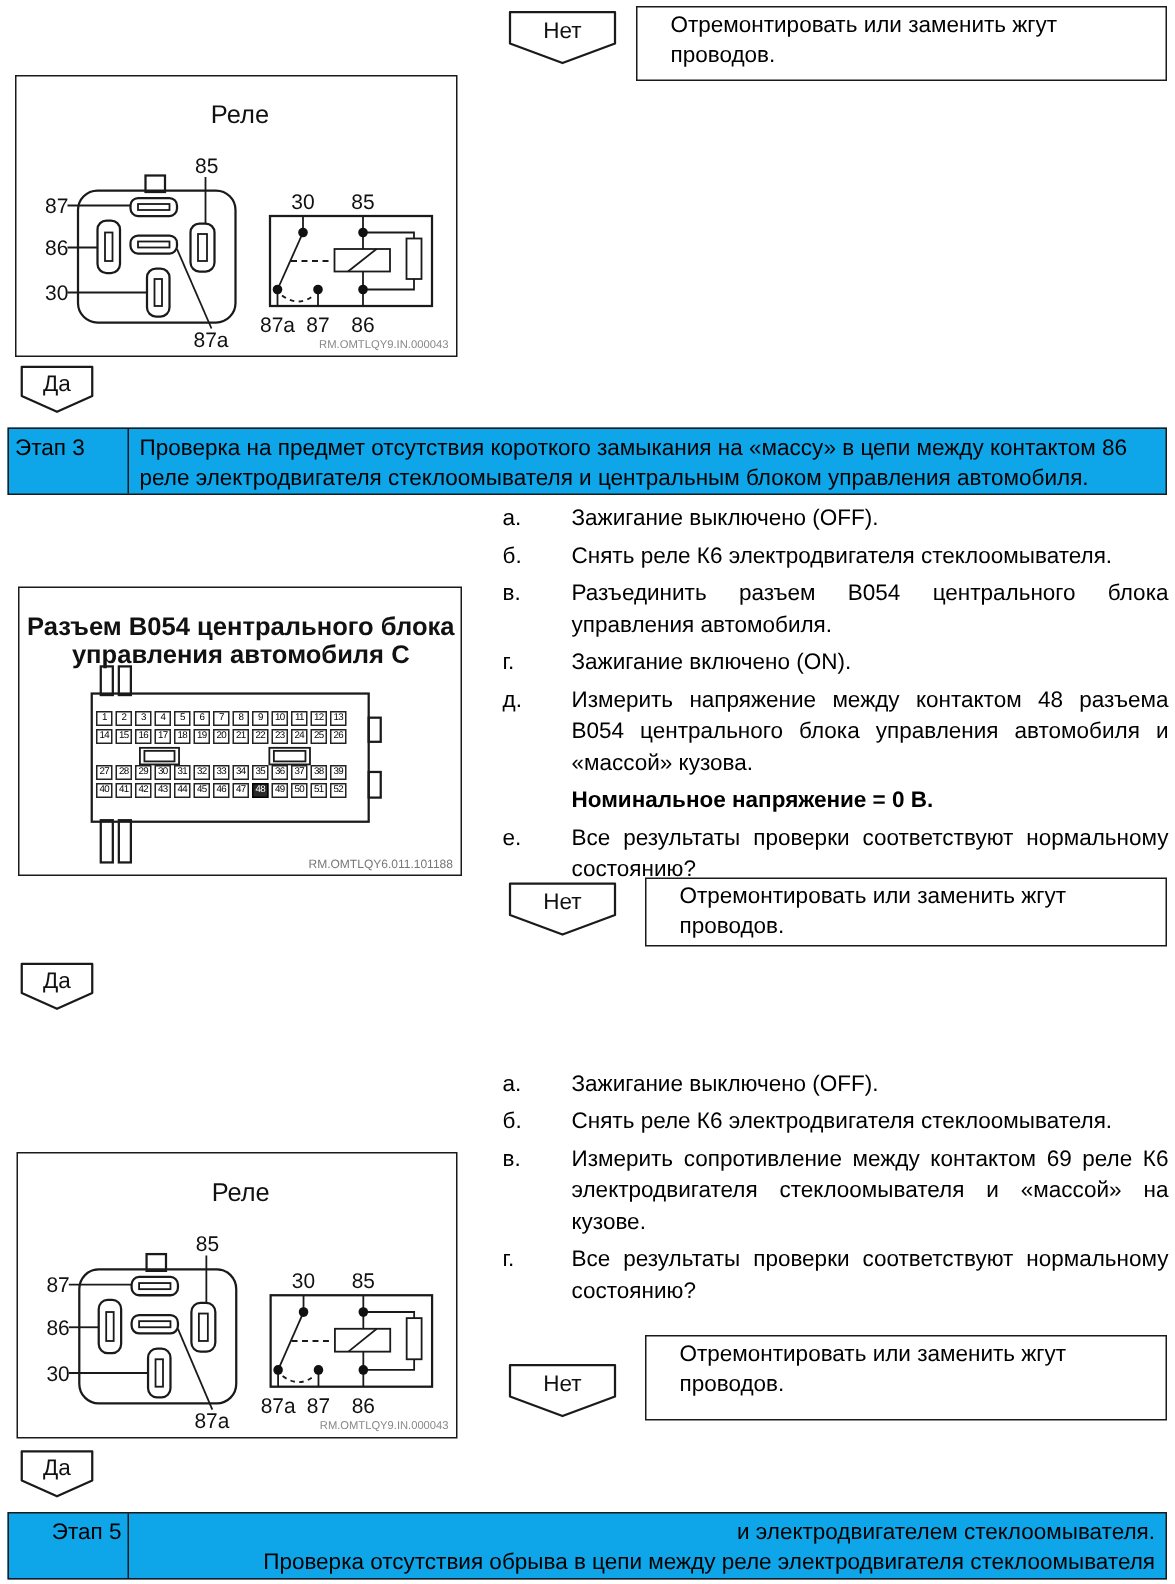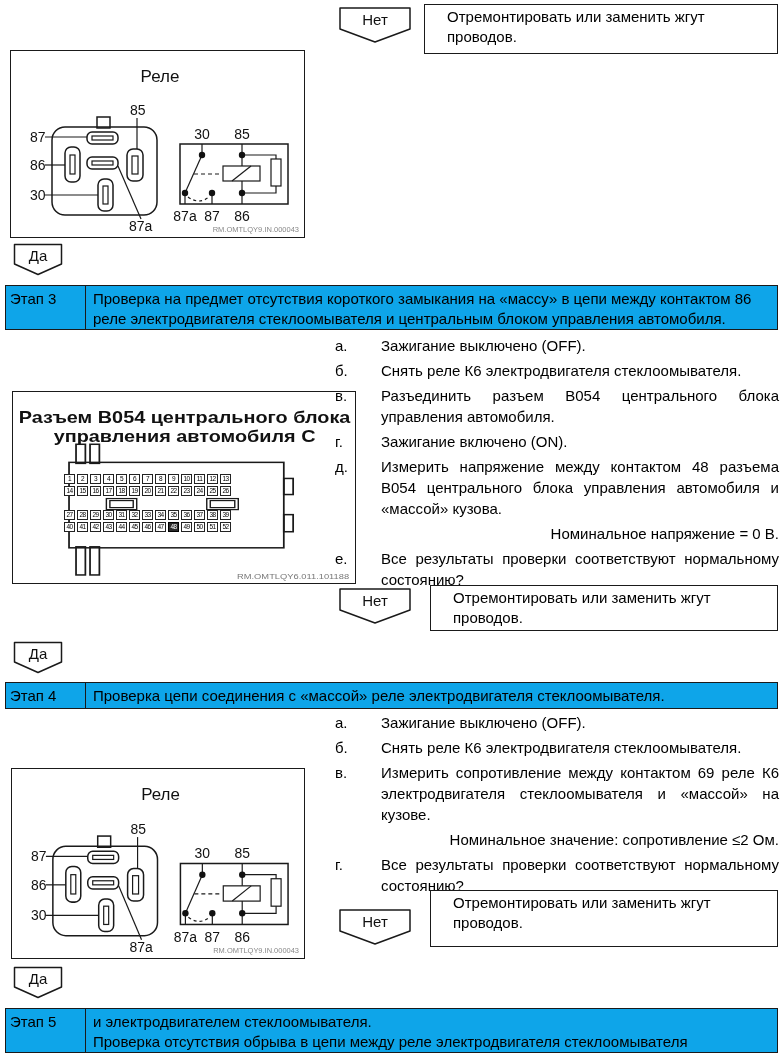--- a/index.html
+++ b/index.html
@@ -11,21 +11,21 @@
             font-size:15px;line-height:20px;padding:2px 22px;}
   .etap-table{display:flex;border:1.7px solid #1a1a1a;box-sizing:border-box;
               font-size:15px;line-height:20px;background:#0ea5e9;}
   .etap-label{flex:none;width:80px;border-right:1.7px solid #1a1a1a;
               padding:3px 4px;box-sizing:border-box;}
   .etap-desc{flex:1;padding:3px 7px;box-sizing:border-box;}
   .steps{font-size:15px;line-height:21px;}
   .step-item{display:flex;margin-bottom:4px;}
   .step-letter{flex:none;width:46px;}
   .step-text{flex:1;text-align:justify;}
-  .step-note{font-weight:normal;text-align:right;}
+  .step-note{font-weight:bold;text-align:left;}
   .pin-grid{position:absolute;left:51px;top:82px;}
   .pin-row{display:flex;gap:2px;margin-bottom:2px;}
   .pin-row-2{margin-top:14px;}
   .pin-cell{width:11px;height:10px;box-sizing:border-box;border:1px solid #222;
             font-size:6.5px;line-height:8px;display:flex;align-items:center;
             justify-content:center;background:#fff;color:#000;letter-spacing:-0.5px;}
   .pin-hl{background:#2a2a2a;color:#fff;border-color:#000;}
   svg{display:block;}
   svg .ln{fill:none;stroke:#1a1a1a;stroke-width:1.5;}
   svg .thin{fill:none;stroke:#1a1a1a;stroke-width:1.2;}
@@ -119,21 +119,21 @@
       <polygon class="ln" points="1.5,1.5 48.5,1.5 48.5,21 25,31.5 1.5,21" fill="#fff" stroke-linejoin="round"></polygon>
       <text class="pent-label" x="25" y="17.5" text-anchor="middle">Да</text>
     </svg>
   </div>
 
   <div class="abs etap-table" style="left:5px;top:285px;width:773px;height:45px;">
     <div class="etap-label">Этап 3</div>
     <div class="etap-desc">Проверка на предмет отсутствия короткого замыкания на «массу» в цепи между контактом 86 реле электродвигателя стеклоомывателя и центральным блоком управления автомобиля.</div>
   </div>
 
-  <div class="abs figure-box" style="left:12px;top:345px;width:344px;height:193px;">
+  <div class="abs figure-box" style="left:12px;top:345px;width:296px;height:193px;">
     <svg width="100%" height="100%" viewBox="0 0 293 190" preserveAspectRatio="none">
       <text class="fig-title-b" x="147" y="31" text-anchor="middle">Разъем B054 центрального блока</text>
       <text class="fig-title-b" x="147" y="50" text-anchor="middle">управления автомобиля C</text>
       <g>
         <rect class="ln" x="54" y="52" width="8" height="19" fill="#fff"></rect>
         <rect class="ln" x="66" y="52" width="8" height="19" fill="#fff"></rect>
         <rect class="ln" x="54" y="154" width="8" height="28" fill="#fff"></rect>
         <rect class="ln" x="66" y="154" width="8" height="28" fill="#fff"></rect>
         <rect class="ln" x="232" y="86" width="8" height="16" fill="#fff"></rect>
         <rect class="ln" x="232" y="122" width="8" height="17" fill="#fff"></rect>
@@ -250,24 +250,20 @@
     <span>Отремонтировать или заменить жгут проводов.</span>
   </div>
 
   <div class="abs" style="left:13px;top:641px;">
     <svg width="50" height="34" viewBox="0 0 50 34">
       <polygon class="ln" points="1.5,1.5 48.5,1.5 48.5,21 25,31.5 1.5,21" fill="#fff" stroke-linejoin="round"></polygon>
       <text class="pent-label" x="25" y="17.5" text-anchor="middle">Да</text>
     </svg>
   </div>
 
-  <div class="abs etap-table" style="left:5px;top:682px;width:773px;height:27px;">
-    <div class="etap-label">Этап 4</div>
-    <div class="etap-desc">Проверка цепи соединения с «массой» реле электродвигателя стеклоомывателя.</div>
-  </div>
 
   <div class="abs figure-box" style="left:11px;top:722px;width:294px;height:191px;">
     <svg width="100%" height="100%" viewBox="0 0 293 186" preserveAspectRatio="none">
       <text class="fig-title" x="149" y="31" text-anchor="middle">Реле</text>
       <g>
         <rect class="ln" x="86" y="66" width="13" height="11"></rect>
         <rect class="ln" x="41" y="76" width="105" height="88" rx="13" fill="#fff"></rect>
         <rect class="ln" x="76" y="81" width="31" height="12" rx="5"></rect>
         <rect class="thin" x="81" y="85" width="21" height="4"></rect>
         <rect class="ln" x="76" y="106" width="31" height="12" rx="5"></rect>
@@ -328,24 +324,20 @@
       </div>
       <div class="step-item">
         <span class="step-letter">б.</span>
         <span class="step-text">Снять реле К6 электродвигателя стеклоомывателя.</span>
       </div>
       <div class="step-item">
         <span class="step-letter">в.</span>
         <span class="step-text">Измерить сопротивление между контактом 69 реле К6 электродвигателя стеклоомывателя и «массой» на кузове.</span>
       </div>
       <div class="step-item">
-        <span class="step-letter"></span>
-        <span class="step-text step-note">Номинальное значение: сопротивление ≤2 Ом.</span>
-      </div>
-      <div class="step-item">
         <span class="step-letter">г.</span>
         <span class="step-text">Все результаты проверки соответствуют нормальному состоянию?</span>
       </div>
     </div>
 
   <div class="abs" style="left:338px;top:908px;">
     <svg width="74" height="38" viewBox="0 0 74 38">
       <polygon class="ln" points="2,2 72,2 72,23 37,36 2,23" fill="#fff" stroke-linejoin="round"></polygon>
       <text class="pent-label" x="37" y="19" text-anchor="middle">Нет</text>
     </svg>
@@ -354,21 +346,21 @@
     <span>Отремонтировать или заменить жгут проводов.</span>
   </div>
 
   <div class="abs" style="left:13px;top:966px;">
     <svg width="50" height="34" viewBox="0 0 50 34">
       <polygon class="ln" points="1.5,1.5 48.5,1.5 48.5,21 25,31.5 1.5,21" fill="#fff" stroke-linejoin="round"></polygon>
       <text class="pent-label" x="25" y="17.5" text-anchor="middle">Да</text>
     </svg>
   </div>
 
-  <div class="abs etap-table" style="left:5px;top:1008px;width:773px;height:45px;">
+  <div class="abs etap-table" style="left:5px;top:1008px;width:773px;height:45px;text-align:right;">
     <div class="etap-label">Этап 5</div>
     <div class="etap-desc">
       <div>и электродвигателем стеклоомывателя.</div>
       <div>Проверка отсутствия обрыва в цепи между реле электродвигателя стеклоомывателя</div>
     </div>
   </div>
 
 </div>
 
 </body></html>

